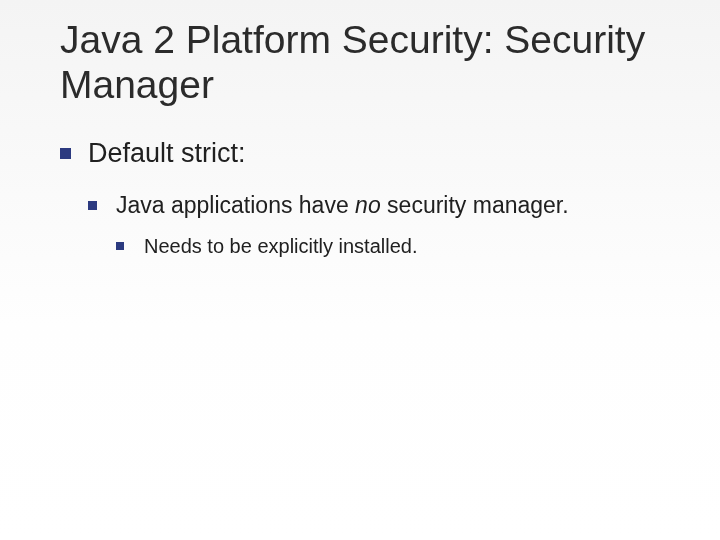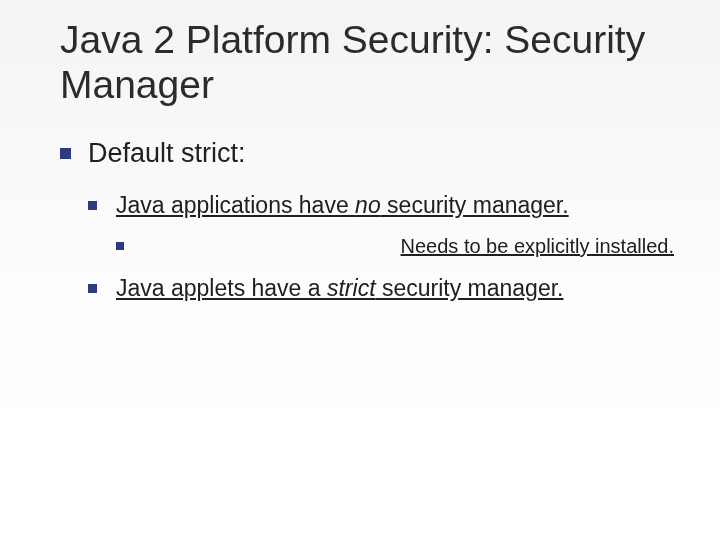--- a/index.html
+++ b/index.html
@@ -39,25 +39,25 @@
   ul.lvl > li::before {
     content: "";
     position: absolute;
     left: 0;
     background: #2c3a80; 
   }
   
   .lvl1 > li { font-size: 27px; line-height: 1.3; padding-left: 34px;}
   .lvl1 > li::before { width: 11px; height: 11px; top: 12px; }
   
-  .lvl2 { margin-top: 20px !important; margin-left: 24px; text-decoration: underline;}
+  .lvl2 { margin-top: 20px !important; margin-left: 24px;}
   .lvl2 > li { font-size: 23px; line-height: 1.3; padding-left: 30px; margin-bottom: 18px;}
   .lvl2 > li::before { width: 9px; height: 9px; top: 10px; }
   
-  .lvl3 { margin-top: 12px !important; margin-left: 20px; text-align: right;}
+  .lvl3 { margin-top: 12px !important; margin-left: 20px;}
   .lvl3 > li { font-size: 20px; line-height: 1.35; padding-left: 26px; margin-bottom: 10px;}
   .lvl3 > li::before { width: 8px; height: 8px; top: 9px; }
   
   .lvl4 { margin-top: 10px !important; margin-left: 18px;}
   .lvl4 > li { font-size: 17.5px; line-height: 1.35; padding-left: 24px; margin-bottom: 8px;}
   .lvl4 > li::before { width: 7px; height: 7px; top: 8px; }
 
   .italic { font-style: italic; }
 </style>
 </head>
@@ -76,20 +76,17 @@
           <span>Java applications have </span><span class="italic">no</span><span> security manager.</span>
 
           <ul class="lvl lvl3">
             <li>
               <span>Needs to be explicitly installed.</span>
 
             </li>
           </ul>
         </li>
 
-        <li>
-          <span>Java applets have a </span><span class="italic">strict</span><span> security manager.</span>
-        </li>
       </ul>
     </li>
   </ul>
 
 </div>
 
 </body></html>

